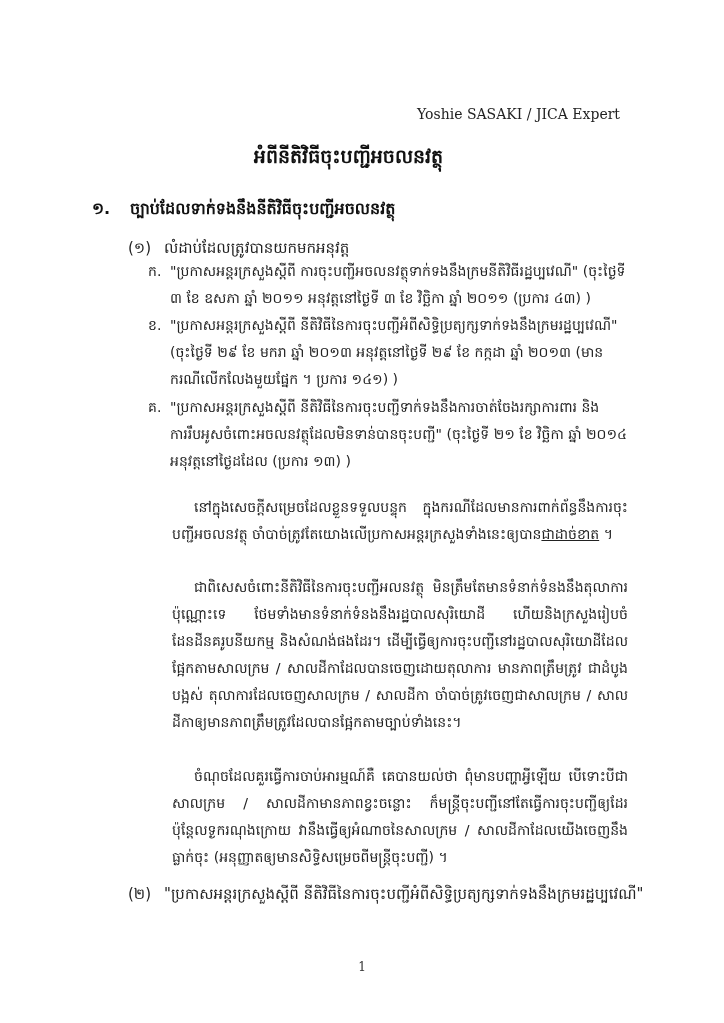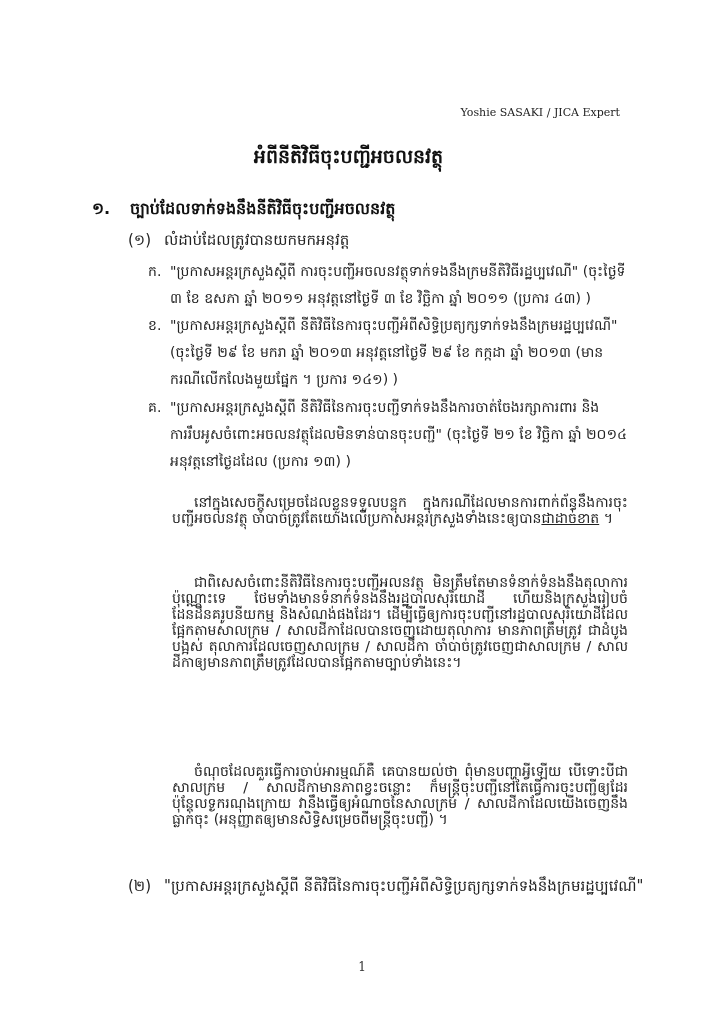--- a/index.html
+++ b/index.html
@@ -2,41 +2,41 @@
 <html><head>
   <meta charset="utf-8">
   <style>
     html, body { margin: 0; padding: 0; background: #ffffff; }
     body {
       width: 724px; height: 1023px; position: relative; overflow: hidden;
       font-family: "DejaVu Sans", sans-serif; color: #1a1a1a;
     }
     .author {
       position: absolute; top: 106px; right: 104px;
-      font-family: "DejaVu Serif", serif; font-size: 11px; color: #222;
+      font-family: "DejaVu Serif", serif; font-size: 14px; color: #222;
     }
     .title {
       position: absolute; top: 144px; left: 0; width: 697px; text-align: center;
       font-size: 19px; font-weight: bold; color: #111;
     }
     .h1 {
       position: absolute; top: 198px; left: 92px; font-size: 16px; font-weight: bold; color: #111;
     }
     .h1 .num { display: inline-block; width: 38px; }
     .h2 {
-      position: absolute; left: 128px; font-size: 15px; color: #222;
+      position: absolute; left: 128px; font-size: 15px; color: #222; margin-top: 8px;
     }
     .h2 .num { display: inline-block; width: 36px; }
     .item {
       position: absolute; left: 148px; width: 480px; font-size: 14px; line-height: 27px; color: #222;
     }
     .item .label { position: absolute; left: 0; top: 0; }
     .item .body { padding-left: 22px; display: block; }
     .para {
-      position: absolute; left: 172px; width: 456px; font-size: 14px; line-height: 16px; color: #222;
+      position: absolute; left: 172px; width: 456px; font-size: 14px; line-height: 27px; color: #222;
       text-indent: 22px; text-align: justify;
     }
     .underline { text-decoration: underline; }
     .page-num {
       position: absolute; top: 960px; left: 0; width: 724px; text-align: center;
       font-family: "DejaVu Serif", serif; font-size: 12px; color: #333;
     }
   </style>
 </head>
 <body>

